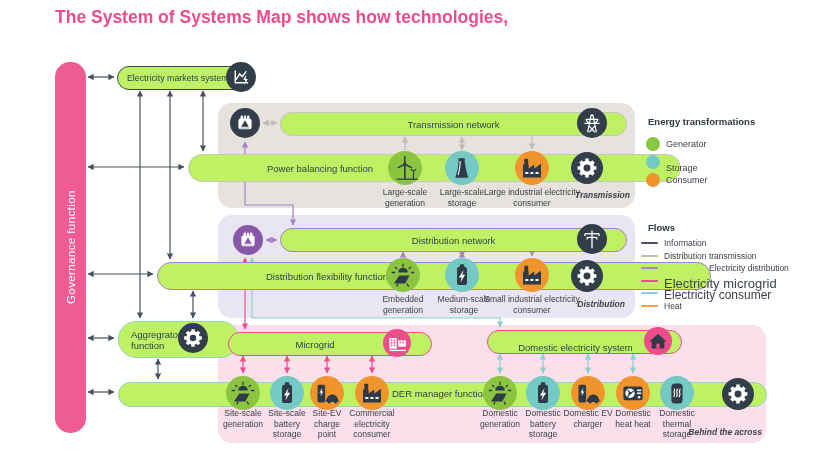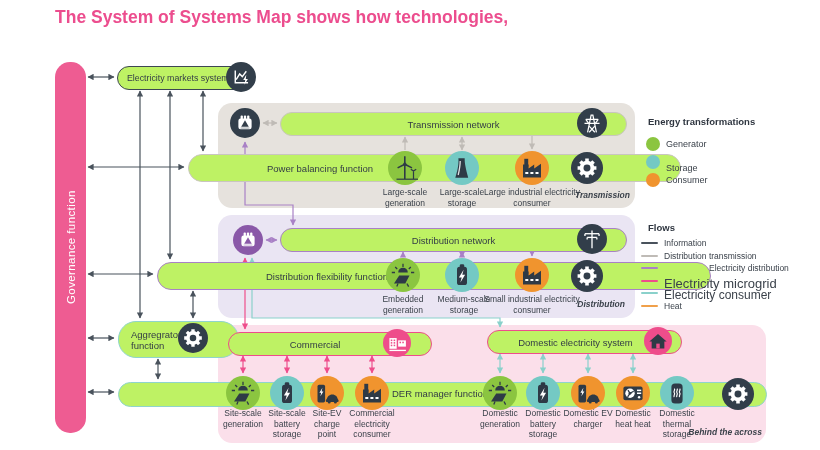--- a/index.html
+++ b/index.html
@@ -336,28 +336,28 @@
   <svg width="34" height="34" viewBox="0 0 34 34">
       <use href="#s-factory"></use>
     </svg>
 </div>
 <div class="nlabel" style="left:371px;top:294px;width:64px;">Embedded generation</div>
 <div class="nlabel" style="left:430px;top:294px;width:68px;">Medium-scale storage</div>
 <div class="nlabel" style="left:476px;top:294px;width:112px;">Small industrial electricity consumer</div>
 <div class="region" style="left:545px;top:299px;width:80px;">Distribution</div>
 
 <div class="pill center" style="left:228px;top:332px;width:172px;height:22px;border:1.5px solid #ee4d8b;border-radius:12px;padding-right:30px;">
-  <span>Commercial</span>
+  <span>Microgrid</span>
 </div>
 <div class="circ pinkc" style="left:383px;top:329px;width:28px;height:28px;color:#ee4d8b;">
   <svg width="28" height="28" viewBox="0 0 34 34">
       <use href="#s-build"></use>
     </svg>
 </div>
-<div class="pill center" style="left:487px;top:330px;width:175px;height:22px;border:1.5px solid #ee4d8b;border-radius:12px;padding-right:18px;">
+<div class="pill center" style="left:487px;top:330px;width:175px;height:22px;border:1.5px solid #ee4d8b;border-radius:12px;padding-right:18px;align-items:flex-end;">
   <span>Domestic electricity system</span>
 </div>
 <div class="circ pinkc" style="left:644px;top:327px;width:28px;height:28px;color:#ee4d8b;">
   <svg width="28" height="28" viewBox="0 0 34 34">
       <use href="#s-house"></use>
     </svg>
 </div>
 <div class="pill" style="left:118px;top:382px;width:647px;height:23px;border:1.5px solid #8fd4cd;border-radius:13px;"></div>
 <div class="abs el" style="left:392px;top:388px;font-size:9.5px;color:#333c46;white-space:nowrap;z-index:4;">DER manager function</div>
 <div class="circ dark" style="left:722px;top:378px;width:32px;height:32px;color:#323e4a;">

